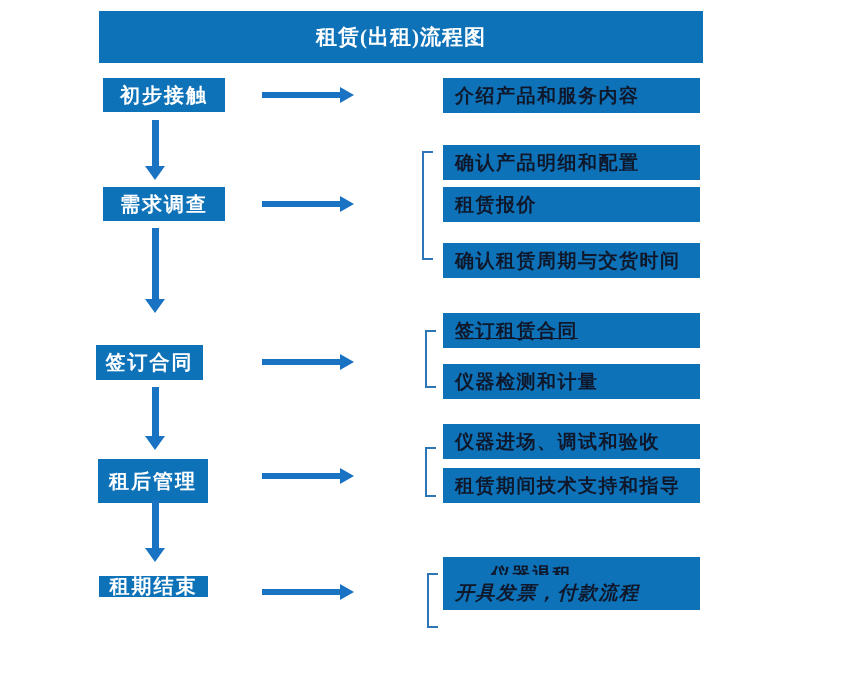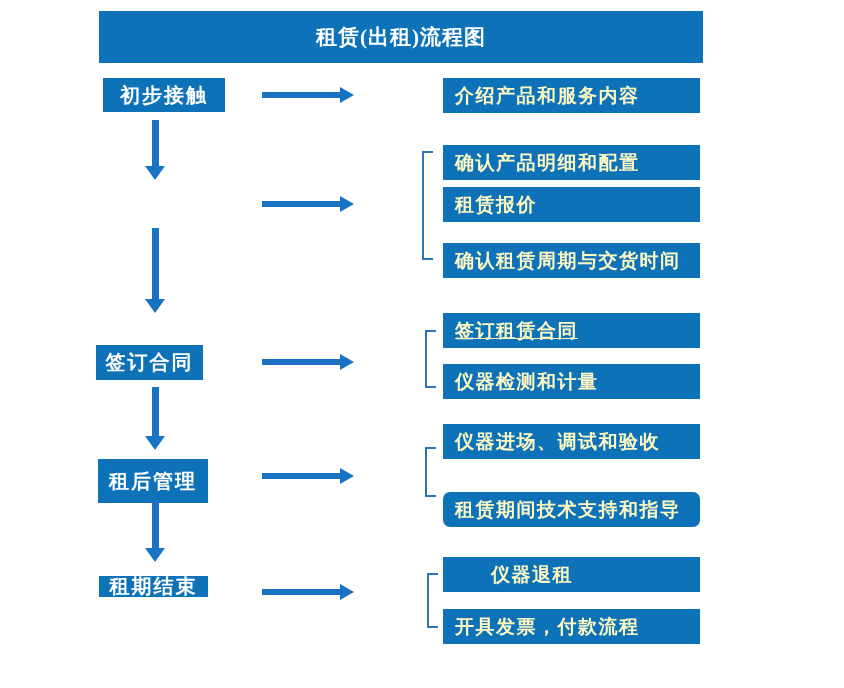--- a/index.html
+++ b/index.html
@@ -12,21 +12,21 @@
     background:var(--box,#0e72b8); color:#ffffff; font-weight:bold;
     font-size:21px; letter-spacing:1px; display:flex; align-items:center; justify-content:center;
   }
   .stage-box {
     position:absolute; background:var(--box,#0e72b8); color:#ffffff;
     font-weight:bold; font-size:20px; letter-spacing:2px;
     display:flex; align-items:center; justify-content:center;
   }
   .detail-box {
     position:absolute; left:443px; width:257px; height:35px;
-    background:var(--box,#0e72b8); color:#fef9c3; font-weight:bold;
+    background:var(--box,#0e72b8); color:#0f172a; font-weight:bold;
     font-size:19px; letter-spacing:1.5px;
     display:flex; align-items:center; justify-content:flex-start;
     padding-left:12px; box-sizing:border-box;
   }
   .h-arrow { position:absolute; width:92px; height:16px; }
   .h-arrow .shaft {
     position:absolute; left:0; top:5px; width:79px; height:6px;
     background:var(--arrow,#1a73c2);
   }
   .h-arrow .head {
@@ -51,20 +51,21 @@
   }
 </style>
 </head>
 <body>
 
 <div class="canvas">
 
   <div class="banner">租赁(出租)流程图</div>
 
   <div class="stage-box" style="left:103px; top:78px;  width:122px; height:34px;">初步接触</div>
+  <div class="stage-box" style="left:103px; top:187px; width:122px; height:34px;">需求调查</div>
   <div class="stage-box" style="left:96px; top:345px; width:107px; height:35px;">签订合同</div>
   <div class="stage-box" style="left:98px;  top:459px; width:110px; height:44px;">租后管理</div>
   <div class="stage-box" style="left:99px;  top:576px; width:109px; height:21px;">租期结束</div>
 
   <div class="v-arrow" style="left:145px; top:120px; height:60px;">
     <div class="shaft" style="height:46px;"></div>
     <div class="head"></div>
   </div>
   <div class="v-arrow" style="left:145px; top:228px; height:85px;">
     <div class="shaft" style="height:71px;"></div>
@@ -108,18 +109,18 @@
   <div class="detail-box" style="top:78px;">介绍产品和服务内容</div>
 
   <div class="detail-box" style="top:135px;margin-top:10px;">确认产品明细和配置</div>
   <div class="detail-box" style="top:187px;">租赁报价</div>
   <div class="detail-box" style="top:243px;">确认租赁周期与交货时间</div>
 
   <div class="detail-box" style="top:313px;text-decoration:underline;">签订租赁合同</div>
   <div class="detail-box" style="top:364px;">仪器检测和计量</div>
 
   <div class="detail-box" style="top:424px;">仪器进场、调试和验收</div>
-  <div class="detail-box" style="top:492px;border-radius:7px;">租赁期间技术支持和指导</div>
+  <div class="detail-box" style="top:468px;">租赁期间技术支持和指导</div>
 
   <div class="detail-box" style="top:557px;padding-left:48px;">仪器退租</div>
-  <div class="detail-box" style="top:609px;">开具发票，付款流程</div>
+  <div class="detail-box" style="top:575px;font-style:italic;">开具发票，付款流程</div>
 
 </div>
 
 </body></html>

